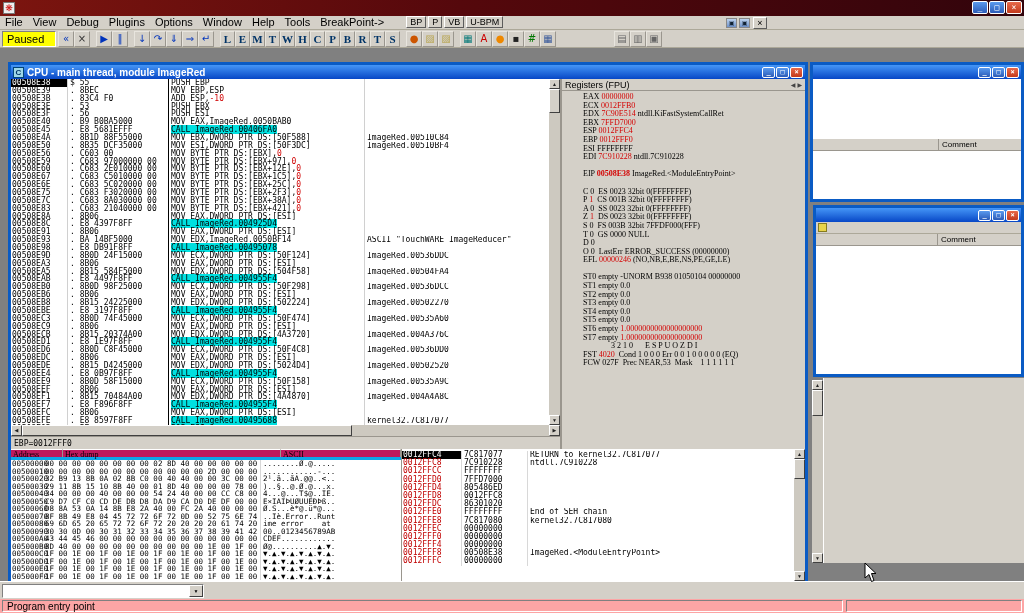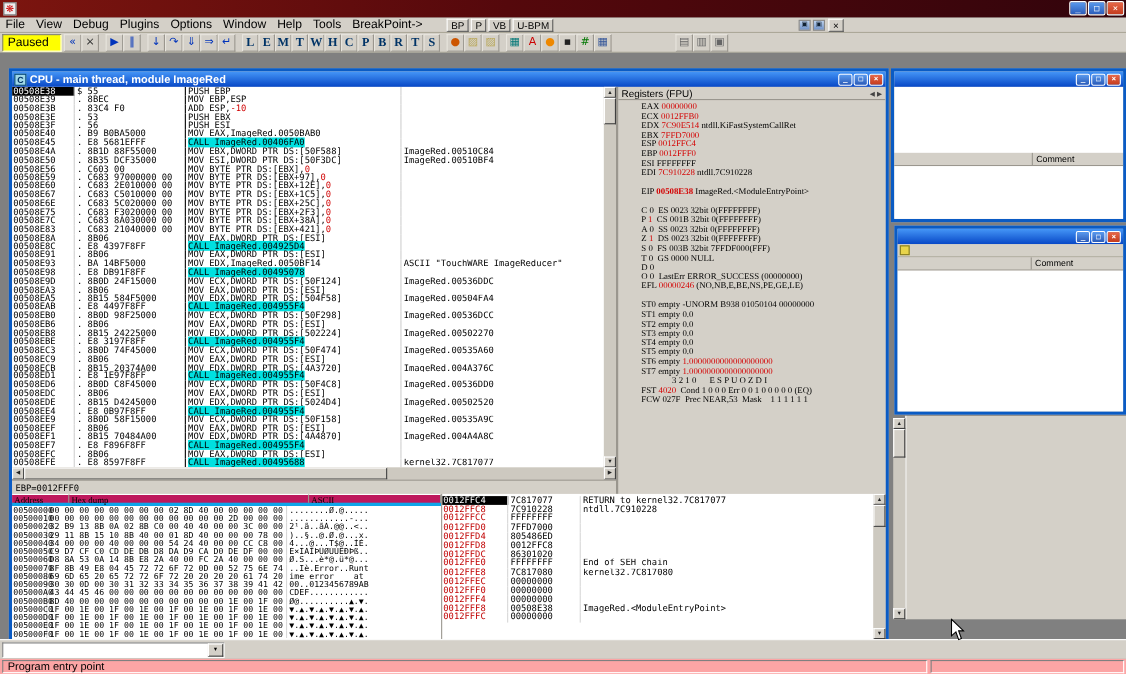--- a/index.html
+++ b/index.html
@@ -7,21 +7,21 @@
 body{position:relative;background:#808080;font-family:"Liberation Sans",sans-serif;font-size:11px;color:#000}
 
 .titlebar{position:absolute;left:0;top:0;width:1024px;height:16px;background:linear-gradient(90deg,#7c150f,#55080c 45%,#32040c);display:flex;align-items:center}
 .app-icon{width:12px;height:12px;margin:1px 3px;background:#efefef;border:1px solid #777;color:#c00;font-size:9px;line-height:10px;text-align:center}
 .app-title{color:#fff;font-size:10px;font-weight:bold}
 .win-controls{position:absolute;right:2px;top:1px;display:flex;gap:1px}
 .xp-btn{width:16px;height:13px;border:1px solid #fff;border-radius:2px;background:linear-gradient(#5a9aee,#2b5bb8);color:#fff;font-size:8px;line-height:11px;text-align:center;font-family:"DejaVu Sans Mono",monospace}
 .xp-btn.close{background:linear-gradient(#e8694a,#c33a1d)}
 .mini .xp-btn{width:13px;height:11px;font-size:7px;line-height:9px}
 
-.menubar{position:absolute;left:0;top:16px;width:1024px;height:14px;background:#d4d0c8;display:flex;align-items:flex-end;border-bottom:1px solid #aca899}
+.menubar{position:absolute;left:0;top:16px;width:1024px;height:14px;background:#d4d0c8;display:flex;align-items:flex-start;border-bottom:1px solid #aca899}
 .menu-item{padding:0 5px;height:13px;line-height:13px}
 .menu-plugins{display:flex;margin-left:16px}
 .plugin-btn{border:1px solid;border-color:#fff #5c5c5c #5c5c5c #fff;background:#d4d0c8;font-size:9px;padding:0 3px;margin:0 1px;height:12px;line-height:10px}
 .menu-mini-icon{position:absolute;top:2px;width:11px;height:10px;border:1px solid #888;background:linear-gradient(#bcd2ee,#6f92c9);font-size:6px;text-align:center;line-height:9px;color:#123}
 .menu-close{position:absolute;left:753px;top:1px;width:14px;height:12px;border:1px solid;border-color:#fff #5c5c5c #5c5c5c #fff;background:#d4d0c8;text-align:center;font-size:9px;line-height:10px}
 
 .toolbar{position:absolute;left:0;top:30px;width:1024px;height:18px;background:#d4d0c8;display:flex;align-items:center;border-bottom:1px solid #aca899}
 .paused{width:54px;height:16px;margin:0 2px;background:#ff0;border:1px solid;border-color:#808080 #fff #fff #808080;font-size:11px;line-height:14px;padding-left:4px}
 .tb-btn{flex:none;width:16px;height:16px;border:1px solid #d4d0c8;border-color:#e8e5de #9a968e #9a968e #e8e5de;text-align:center;font-size:10px;line-height:14px;background:#d4d0c8;font-family:"DejaVu Sans",sans-serif}
 .tb-letter{font-family:"Liberation Serif",serif;font-weight:bold;font-size:11px;color:#036;width:15px}

